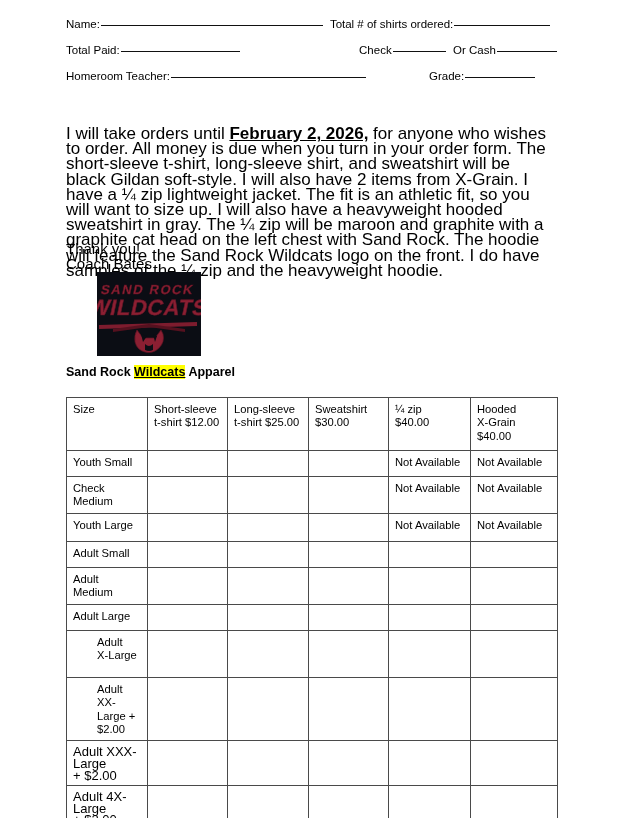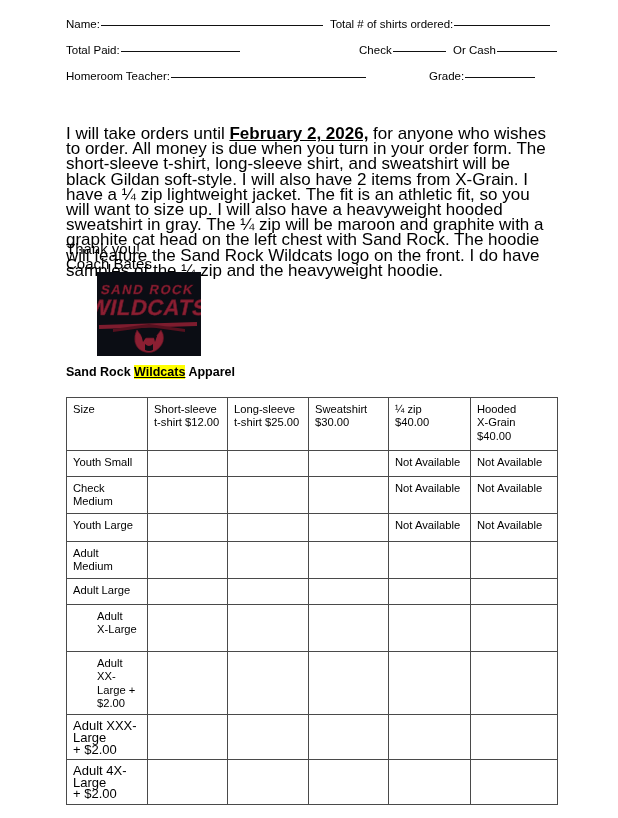--- a/index.html
+++ b/index.html
@@ -265,20 +265,30 @@
             <div>Youth Large</div>
           </td>
           <td></td>
           <td></td>
           <td></td>
           <td>Not Available</td>
           <td>Not Available</td>
         </tr>
         <tr class="h-1">
           <td>
+            <div>Adult Small</div>
+          </td>
+          <td></td>
+          <td></td>
+          <td></td>
+          <td></td>
+          <td></td>
+        </tr>
+        <tr class="h-1">
+          <td>
             <div>Adult Medium</div>
           </td>
           <td></td>
           <td></td>
           <td></td>
           <td></td>
           <td></td>
         </tr>
         <tr class="h-1">
           <td>

